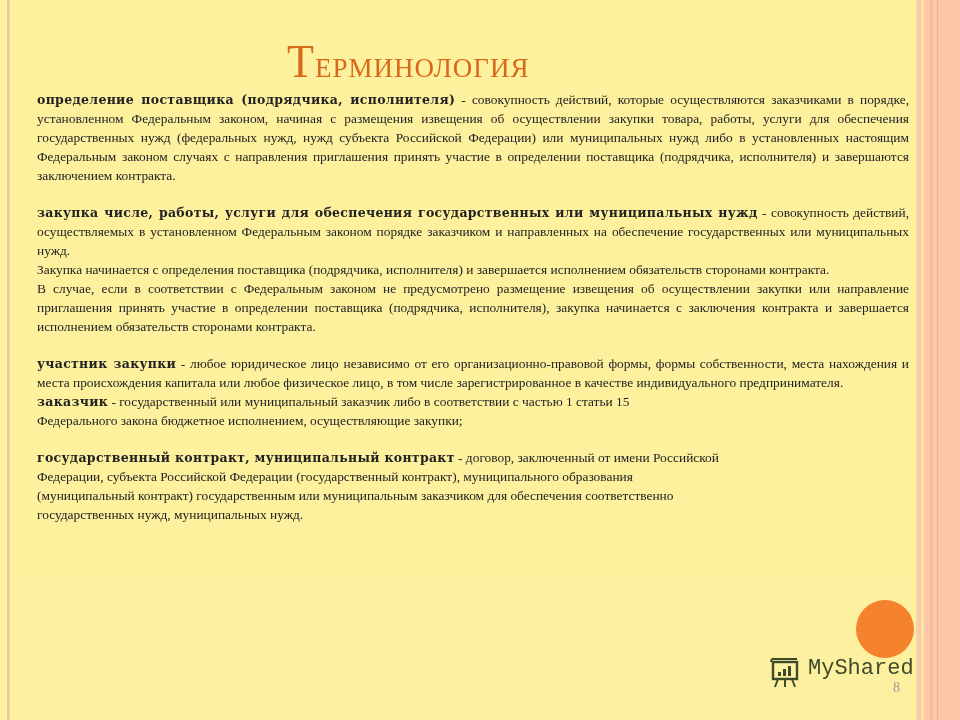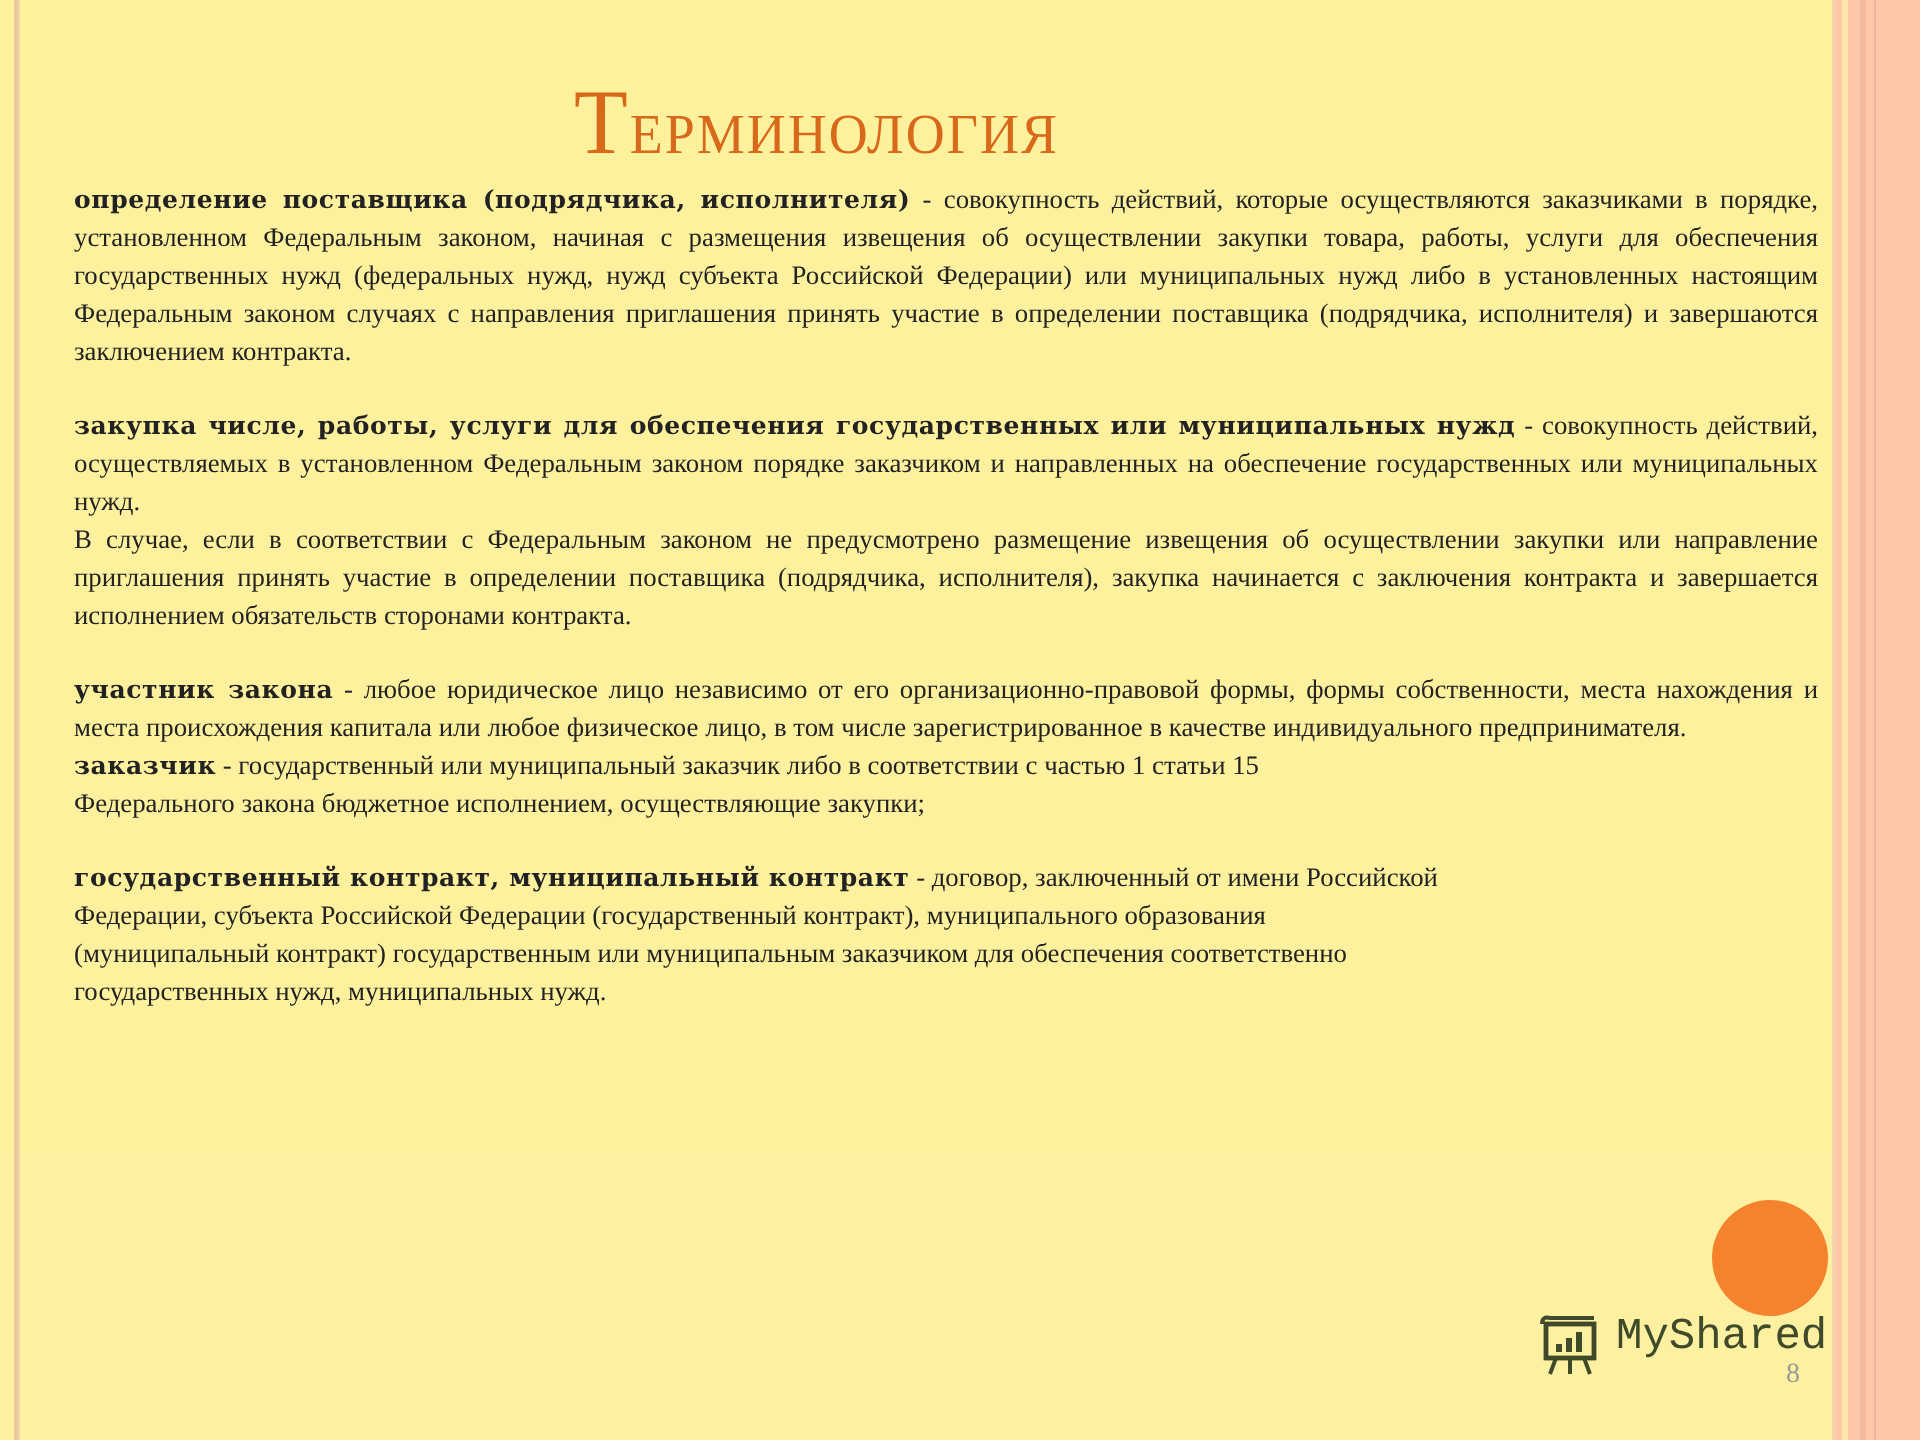--- a/index.html
+++ b/index.html
@@ -73,25 +73,26 @@
   <h1 class="title" style="margin:0;">
     <span class="cap">Т</span><span>ерминология</span>
   </h1>
 
   <div class="content">
     <p class="para"><b>определение поставщика (подрядчика, исполнителя)</b><span> - совокупность действий, которые осуществляются заказчиками в порядке, установленном Федеральным законом, начиная с размещения извещения об осуществлении закупки товара, работы, услуги для обеспечения государственных нужд (федеральных нужд, нужд субъекта Российской Федерации) или муниципальных нужд либо в установленных настоящим Федеральным законом случаях с направления приглашения принять участие в определении поставщика (подрядчика, исполнителя) и завершаются заключением контракта.</span></p>
 
     <div class="gap"></div>
 
     <p class="para"><b>закупка числе, работы, услуги для обеспечения государственных или муниципальных нужд</b><span> - совокупность действий, осуществляемых в установленном Федеральным законом порядке заказчиком и направленных на обеспечение государственных или муниципальных нужд.</span></p>
+    <p class="para"><span>Закупка начинается с определения поставщика (подрядчика, исполнителя) и завершается исполнением обязательств сторонами контракта.</span></p>
     <p class="para"><span>В случае, если в соответствии с Федеральным законом не предусмотрено размещение извещения об осуществлении закупки или направление приглашения принять участие в определении поставщика (подрядчика, исполнителя), закупка начинается с заключения контракта и завершается исполнением обязательств сторонами контракта.</span></p>
 
     <div class="gap"></div>
 
-    <p class="para"><b>участник закона</b><span> - любое юридическое лицо независимо от его организационно-правовой формы, формы собственности, места нахождения и места происхождения капитала или любое физическое лицо, в том числе зарегистрированное в качестве индивидуального предпринимателя.</span></p>
+    <p class="para"><b>участник закупки</b><span> - любое юридическое лицо независимо от его организационно-правовой формы, формы собственности, места нахождения и места происхождения капитала или любое физическое лицо, в том числе зарегистрированное в качестве индивидуального предпринимателя.</span></p>
     <p class="para tight"><b>заказчик</b><span> - государственный или муниципальный заказчик либо в соответствии с частью 1 статьи 15</span><br><span>Федерального закона бюджетное исполнением, осуществляющие закупки;</span></p>
 
     <div class="gap"></div>
 
     <p class="para tight"><b>государственный контракт, муниципальный контракт</b><span> - договор, заключенный от имени Российской</span><br><span>Федерации, субъекта Российской Федерации (государственный контракт), муниципального образования</span><br><span>(муниципальный контракт) государственным или муниципальным заказчиком для обеспечения соответственно</span><br><span>государственных нужд, муниципальных нужд.</span></p>
   </div>
 
   <div class="orange-dot"></div>
 
   <div class="watermark">

